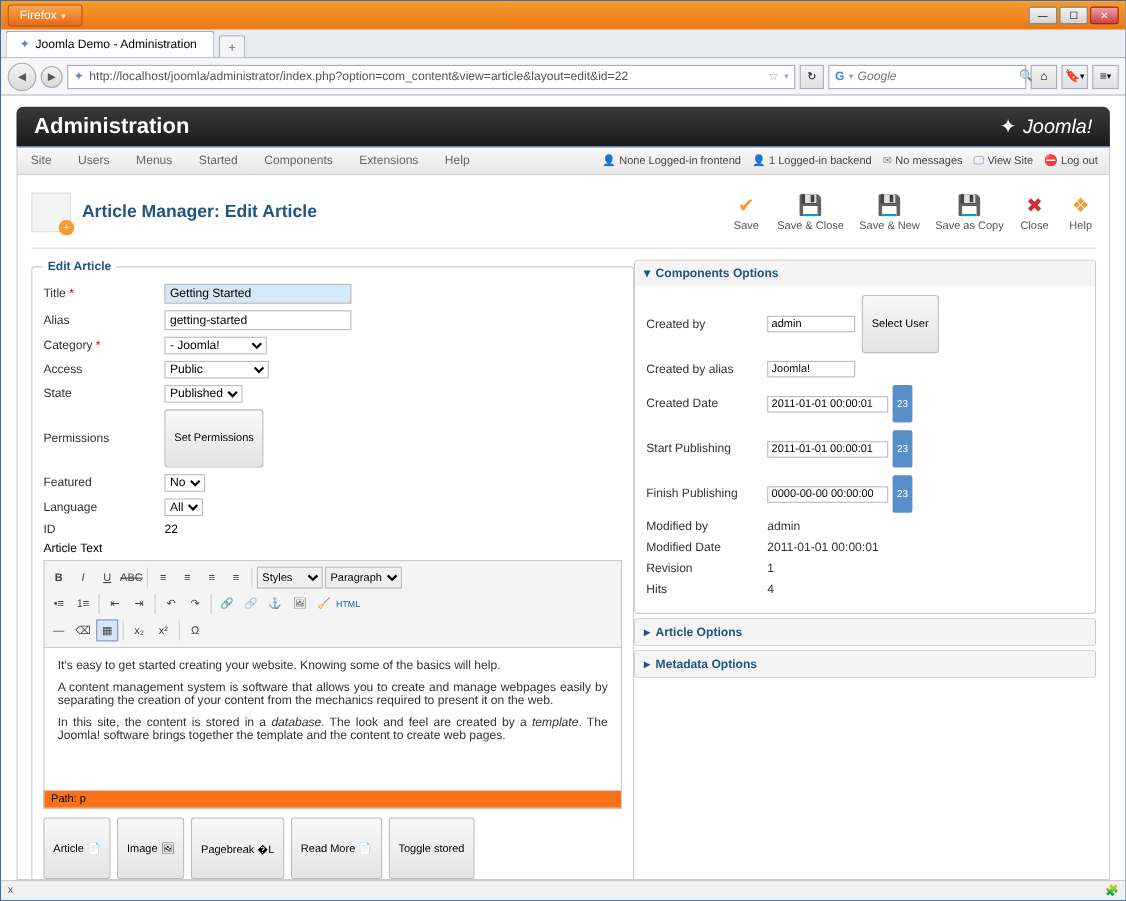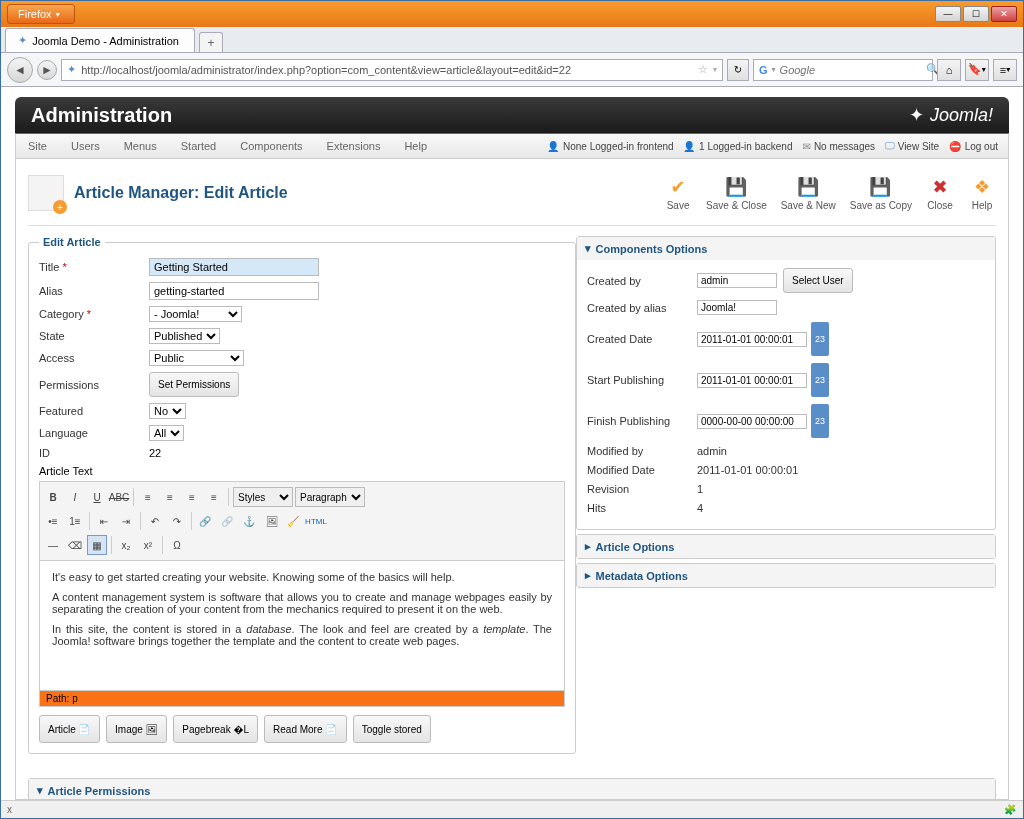--- a/index.html
+++ b/index.html
@@ -42,21 +42,21 @@
 .left-col { flex: 0 0 548px; }
 .right-col { flex: 1; }
 fieldset { border: 1px solid #ccc; border-radius: 3px; padding: 10px; margin-bottom: 14px; }
 legend { color: #1f5582; font-weight: bold; font-size: 11px; padding: 0 4px; }
 .field-row { display: flex; align-items: center; margin-bottom: 6px; font-size: 11px; }
 .field-label { width: 110px; color: #333; }
 .field-label.req::after { content: " *"; color: #c00; }
 .field-input { border: 1px solid #bbb; padding: 2px 4px; font-size: 11px; background: #fff; }
 .field-input.title { width: 170px; background: #d4e8f7; }
 .field-select { border: 1px solid #bbb; font-size: 11px; background: #fff; }
-.btn-small { border: 1px solid #bbb; background: linear-gradient(to bottom, #f8f8f8, #e4e4e4); padding: 6px 8px; font-size: 10px; border-radius: 3px; cursor: pointer; }
+.btn-small { border: 1px solid #bbb; background: linear-gradient(to bottom, #f8f8f8, #e4e4e4); padding: 20px 8px; font-size: 10px; border-radius: 3px; cursor: pointer; }
 .editor-toolbar { border: 1px solid #ccc; background: #f4f4f4; padding: 3px; }
 .ed-row { display: flex; align-items: center; gap: 2px; padding: 2px 0; flex-wrap: wrap; }
 .ed-btn { width: 20px; height: 20px; border: 1px solid transparent; display: flex; align-items: center; justify-content: center; font-size: 10px; color: #444; cursor: pointer; }
 .ed-sel { border: 1px solid #bbb; font-size: 10px; height: 20px; }
 .editor-body { border: 1px solid #ccc; border-top: none; height: 130px; padding: 10px 12px; font-size: 11px; color: #333; overflow-y: scroll; background: #fff; text-align: justify; }
 .editor-body p { margin-bottom: 8px; }
 .editor-body h4 { color: #1f5582; font-size: 11px; margin-bottom: 6px; }
 .editor-body em { font-style: italic; }
 .editor-path { border: 1px solid #ccc; border-top: none; padding: 2px 6px; font-size: 10px; background: #f97316; }
 .editor-bottom-btns { display: flex; gap: 6px; margin-top: 8px; }
@@ -197,26 +197,26 @@
               </div>
             <div class="field-row">
                 <div class="field-label">Alias</div>
                 <input class="field-input" style="width: 170px;" value="getting-started">
               </div>
             <div class="field-row">
                 <div class="field-label req">Category</div>
                 <select class="field-select" style="width:93px"><option>- Joomla!</option></select>
               </div>
             <div class="field-row">
+                <div class="field-label">Access</div>
+                <select class="field-select" style="width:95px"><option>Public</option></select>
+              </div>
+            <div class="field-row">
                 <div class="field-label">State</div>
                 <select class="field-select"><option>Published</option></select>
-              </div>
-            <div class="field-row">
-                <div class="field-label">Access</div>
-                <select class="field-select" style="width:95px"><option>Public</option></select>
               </div>
             <div class="field-row">
                 <div class="field-label">Permissions</div>
                 <button class="btn-small">Set Permissions</button>
               </div>
             <div class="field-row">
                 <div class="field-label">Featured</div>
                 <select class="field-select"><option>No</option></select>
               </div>
             <div class="field-row">

